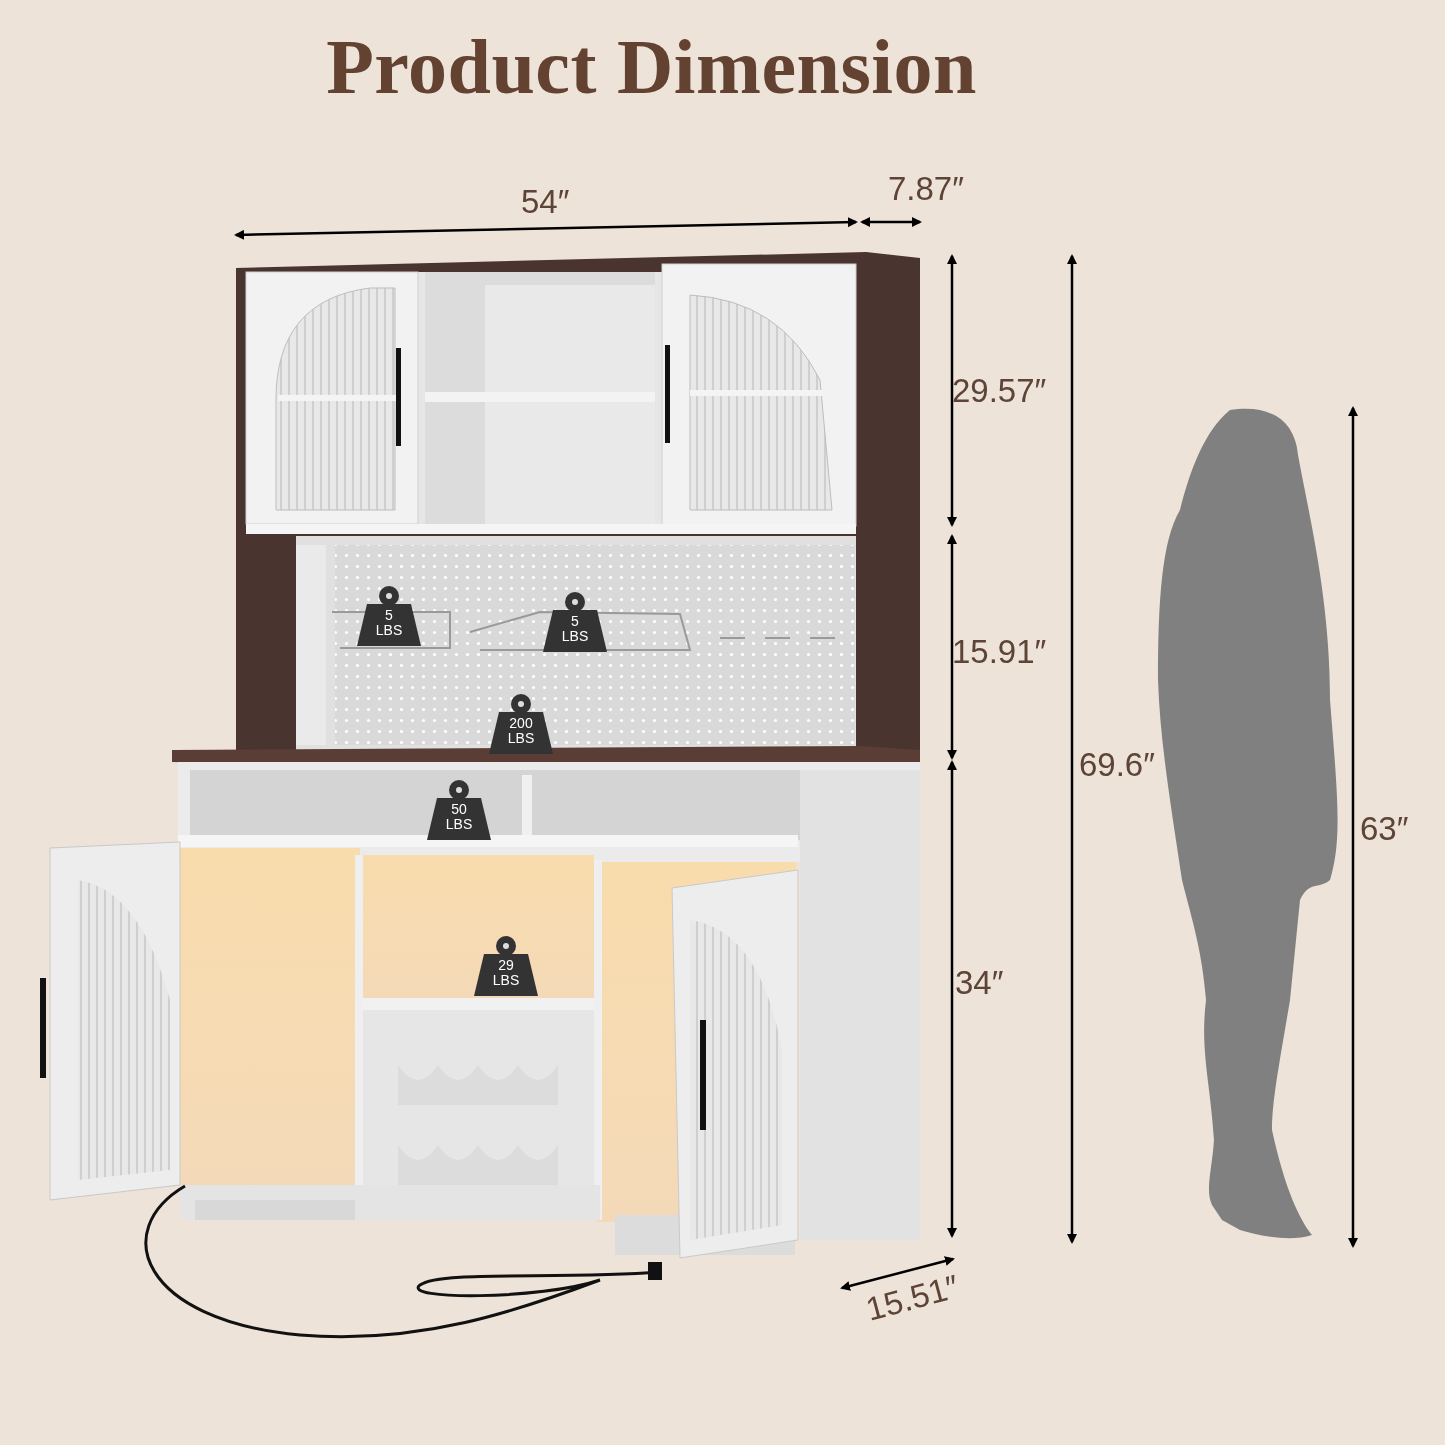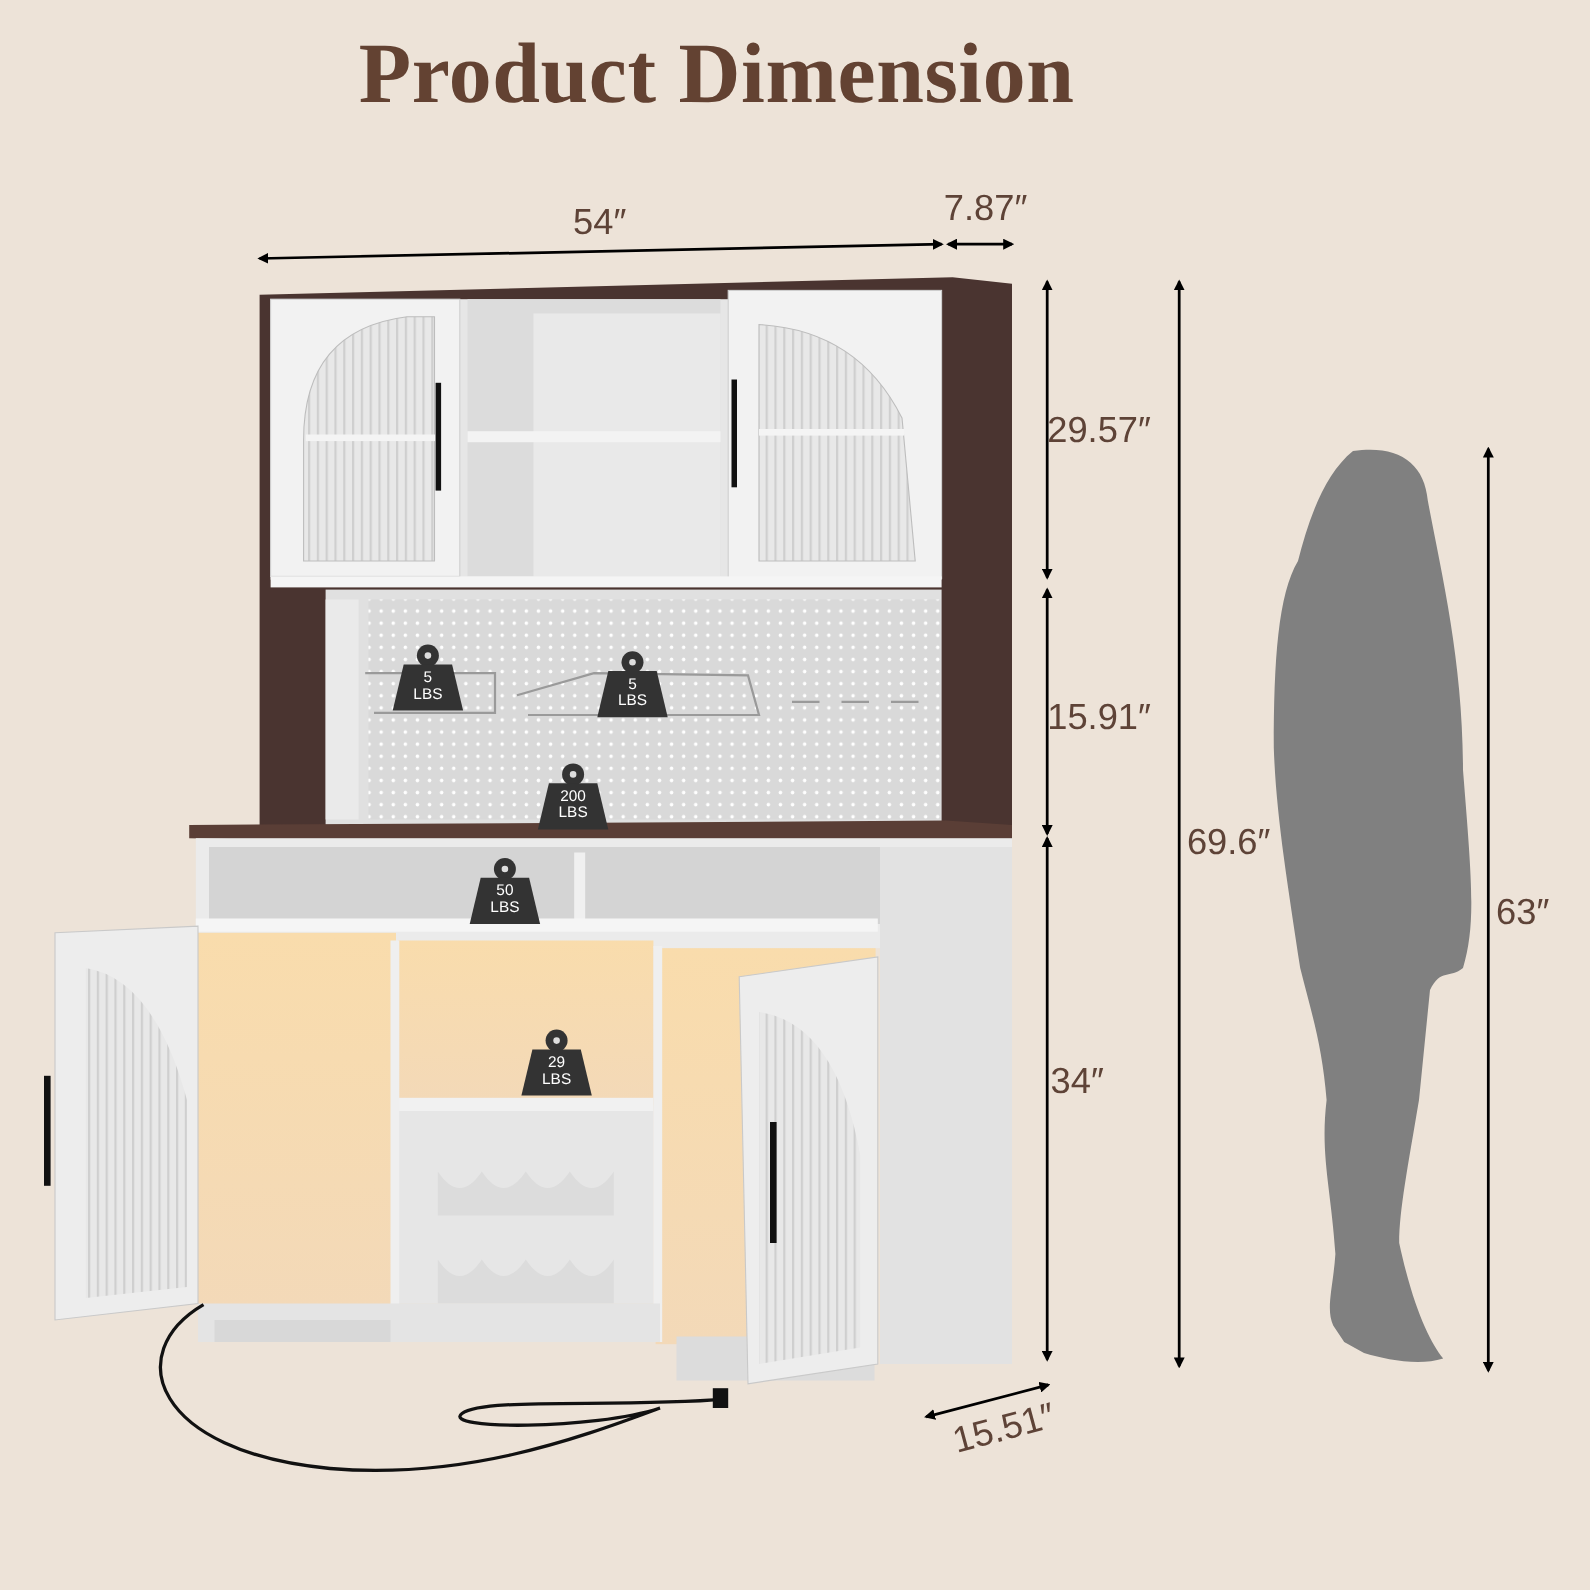--- a/index.html
+++ b/index.html
@@ -111,21 +111,21 @@
     <rect x="700" y="1020" width="6" height="110" fill="#111"></rect>
   </g>
 
   <path d="M185,1186 C110,1230 140,1320 300,1335 C420,1345 520,1310 600,1280 C540,1300 400,1300 420,1285 C440,1270 560,1280 660,1272" stroke="#111" stroke-width="3" fill="none"></path>
   <rect x="648" y="1262" width="14" height="18" fill="#111"></rect>
 
   <path fill="#808080" d="M1230,410 C1270,404 1295,420 1298,455 C1310,520 1330,600 1330,700 C1338,800 1342,840 1330,880 C1318,890 1310,880 1300,900 L1290,1000 C1280,1060 1272,1100 1272,1130 C1285,1190 1300,1220 1312,1235 C1290,1242 1260,1236 1240,1230 L1222,1220 L1212,1205 C1205,1190 1212,1170 1214,1140 C1210,1080 1200,1050 1206,1000 C1202,950 1192,920 1182,880 C1170,800 1160,740 1158,680 C1158,600 1162,540 1180,510 C1190,470 1205,430 1230,410 Z"></path>
 </svg>
 
 <div class="dim" style="left:521px;top:183px;">54″</div>
-<div class="dim" style="left:858px;top:170px;">7.87″</div>
+<div class="dim" style="left:888px;top:170px;">7.87″</div>
 <div class="dim" style="left:952px;top:372px;">29.57″</div>
 <div class="dim" style="left:952px;top:633px;">15.91″</div>
 <div class="dim" style="left:955px;top:964px;">34″</div>
 <div class="dim" style="left:1079px;top:746px;">69.6″</div>
 <div class="dim" style="left:1360px;top:810px;">63″</div>
 <div class="dim" style="left:862px;top:1292px;transform:rotate(-15deg);transform-origin:left top;">15.51″</div>
 
 <div class="wt" style="left:349px;top:584px;">
   <svg width="80" height="70" viewBox="0 0 80 70">
       <circle cx="40" cy="12" r="10" fill="#333"></circle>

